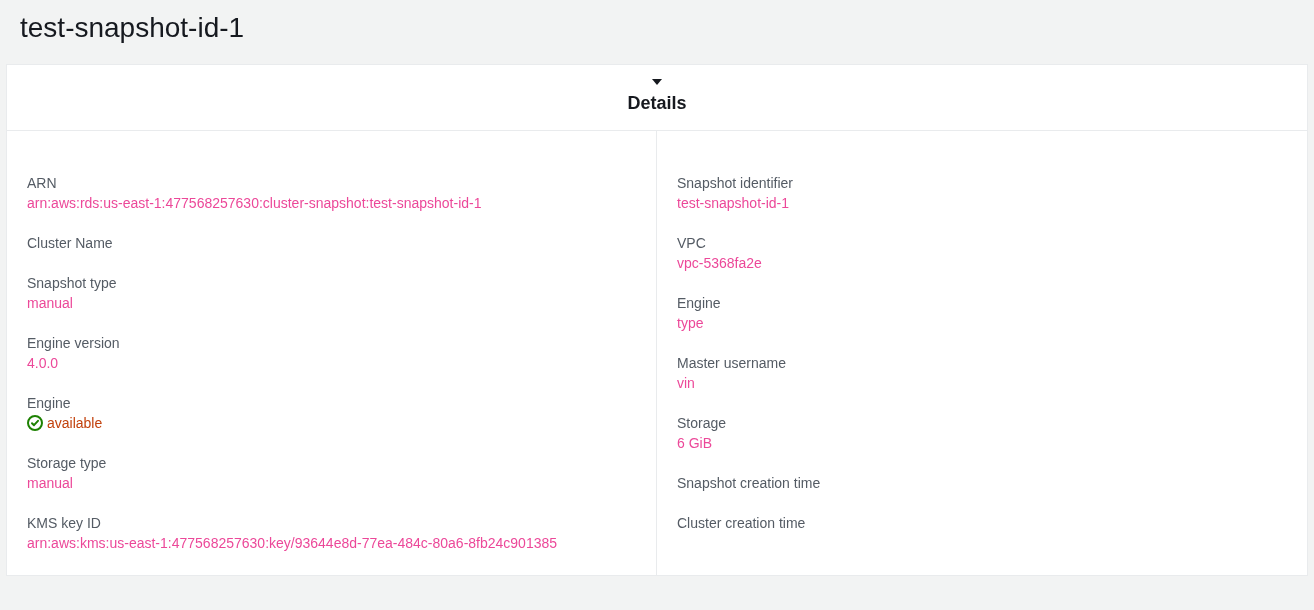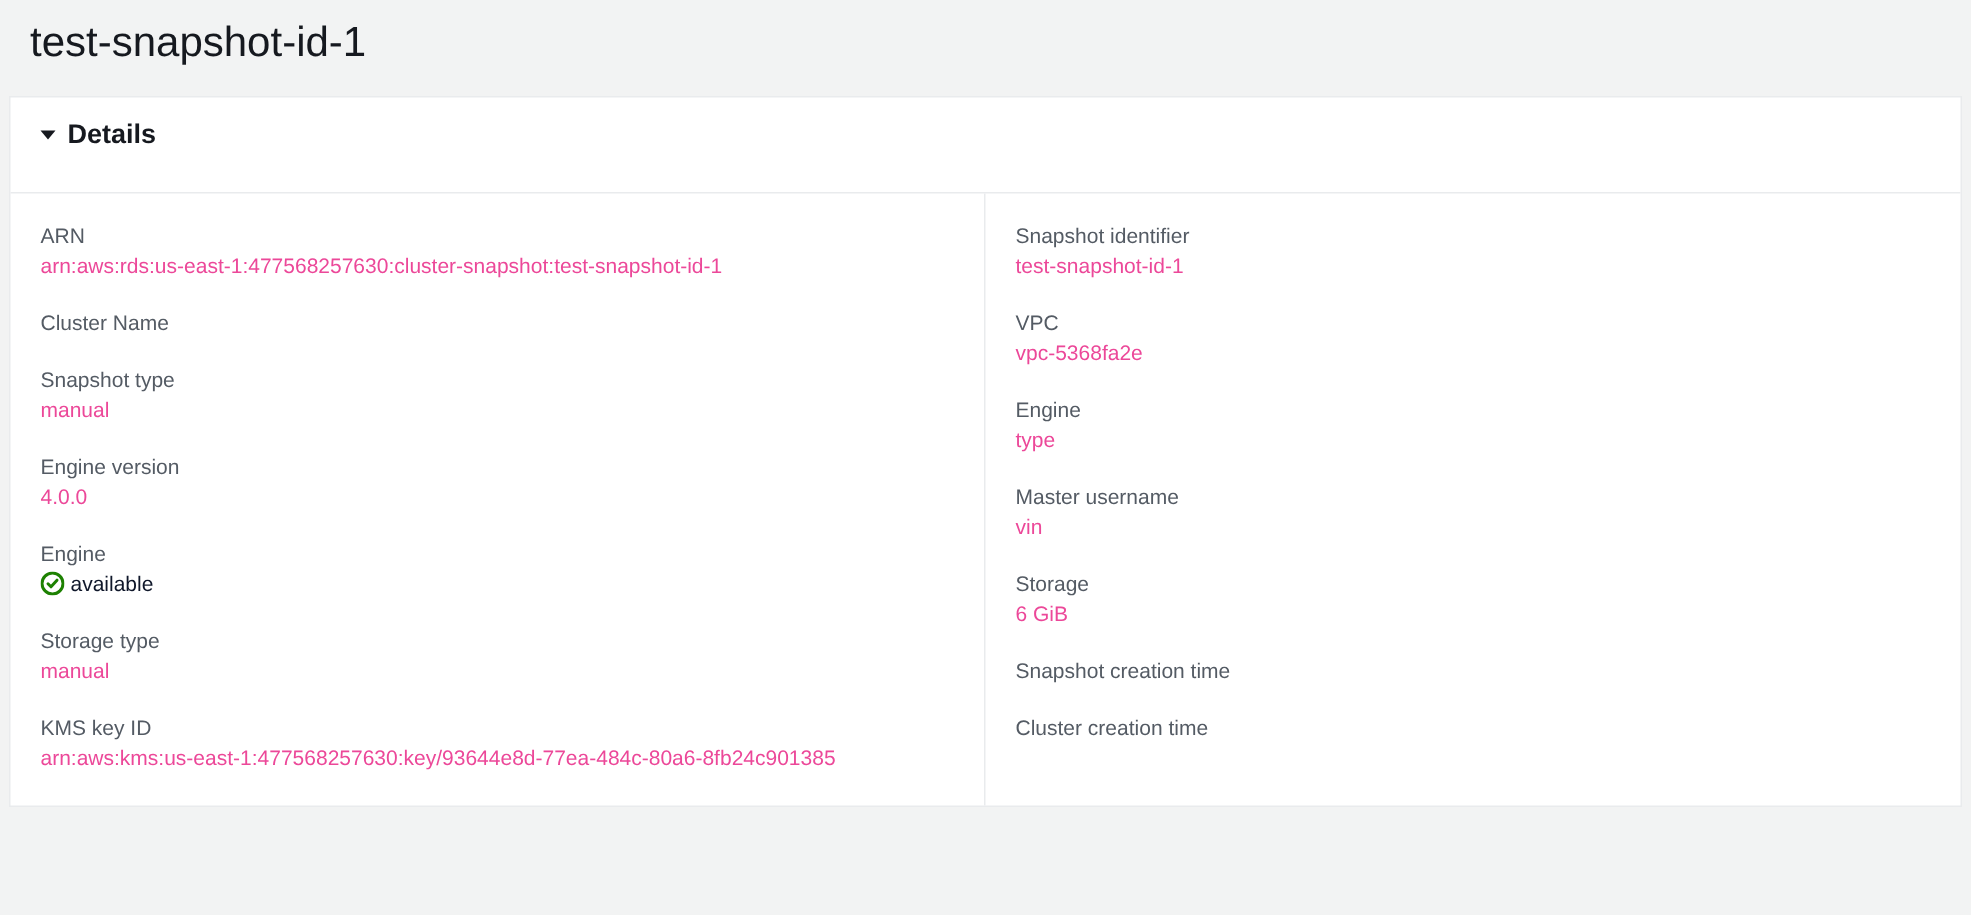--- a/index.html
+++ b/index.html
@@ -17,26 +17,27 @@
       font-size: 28px;
       font-weight: 400;
       color: #16191f;
     }
     .panel {
       background: #fff;
       border: 1px solid #e9ebed;
       margin: 0 6px 6px;
     }
     .panel-header {
-      padding: 14px 20px 28px;
+      padding: 14px 20px 16px;
       display: flex;
       align-items: center;
       gap: 8px;
       cursor: pointer;
       border-bottom: 1px solid #e9ebed;
+      flex-direction: column;
     }
     .panel-header .caret {
       width: 0;
       height: 0;
       border-left: 5px solid transparent;
       border-right: 5px solid transparent;
       border-top: 6px solid #16191f;
       display: inline-block;
     }
     .panel-header h2 {
@@ -50,39 +51,40 @@
     }
     .col {
       width: 50%;
       padding: 20px 20px 24px;
     }
     .col:first-child {
       border-right: 1px solid #e9ebed;
     }
     .field {
       margin-bottom: 22px;
+      margin-top: 24px;
     }
     .field:last-child {
       margin-bottom: 0;
     }
     .field-label {
       color: #545b64;
       font-size: 14px;
       margin-bottom: 4px;
     }
     .field-value {
       color: #ec4899;
       font-size: 14px;
       word-break: break-all;
     }
     .status-row {
       display: flex;
       align-items: center;
       gap: 4px;
-      color: #0f172a;
+      color: #c2410c;
       text-align: right;
     }
     .status-row .check-icon {
       width: 16px;
       height: 16px;
       display: inline-flex;
       align-items: center;
       justify-content: center;
     }
     .status-row .check-icon svg { display: block; }

